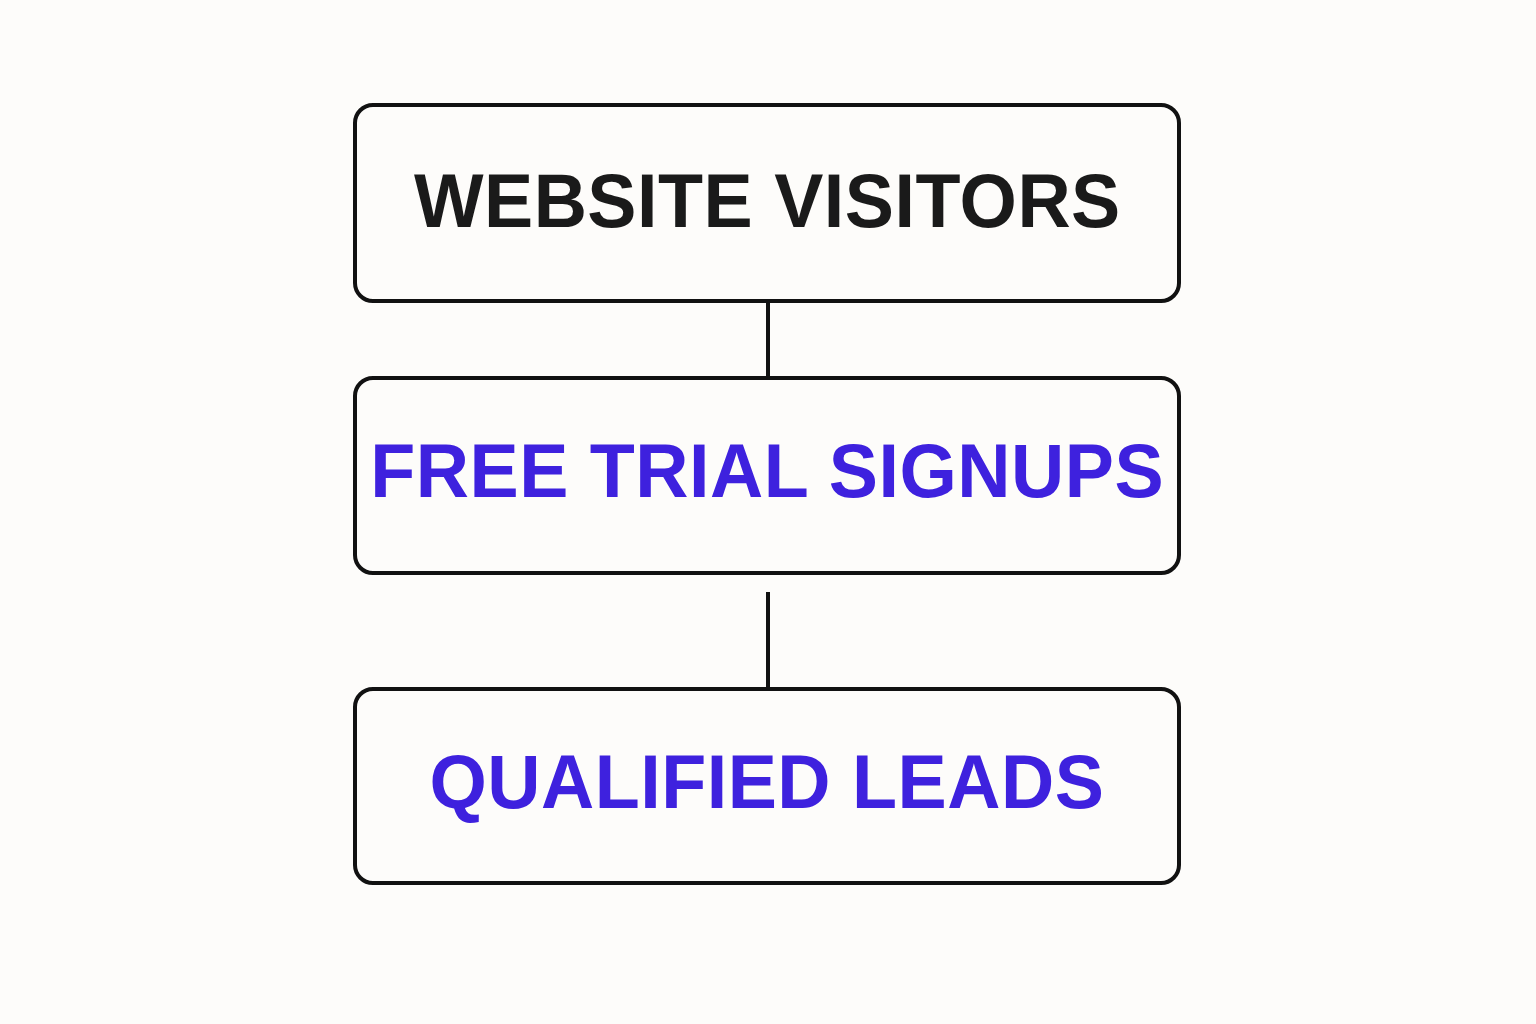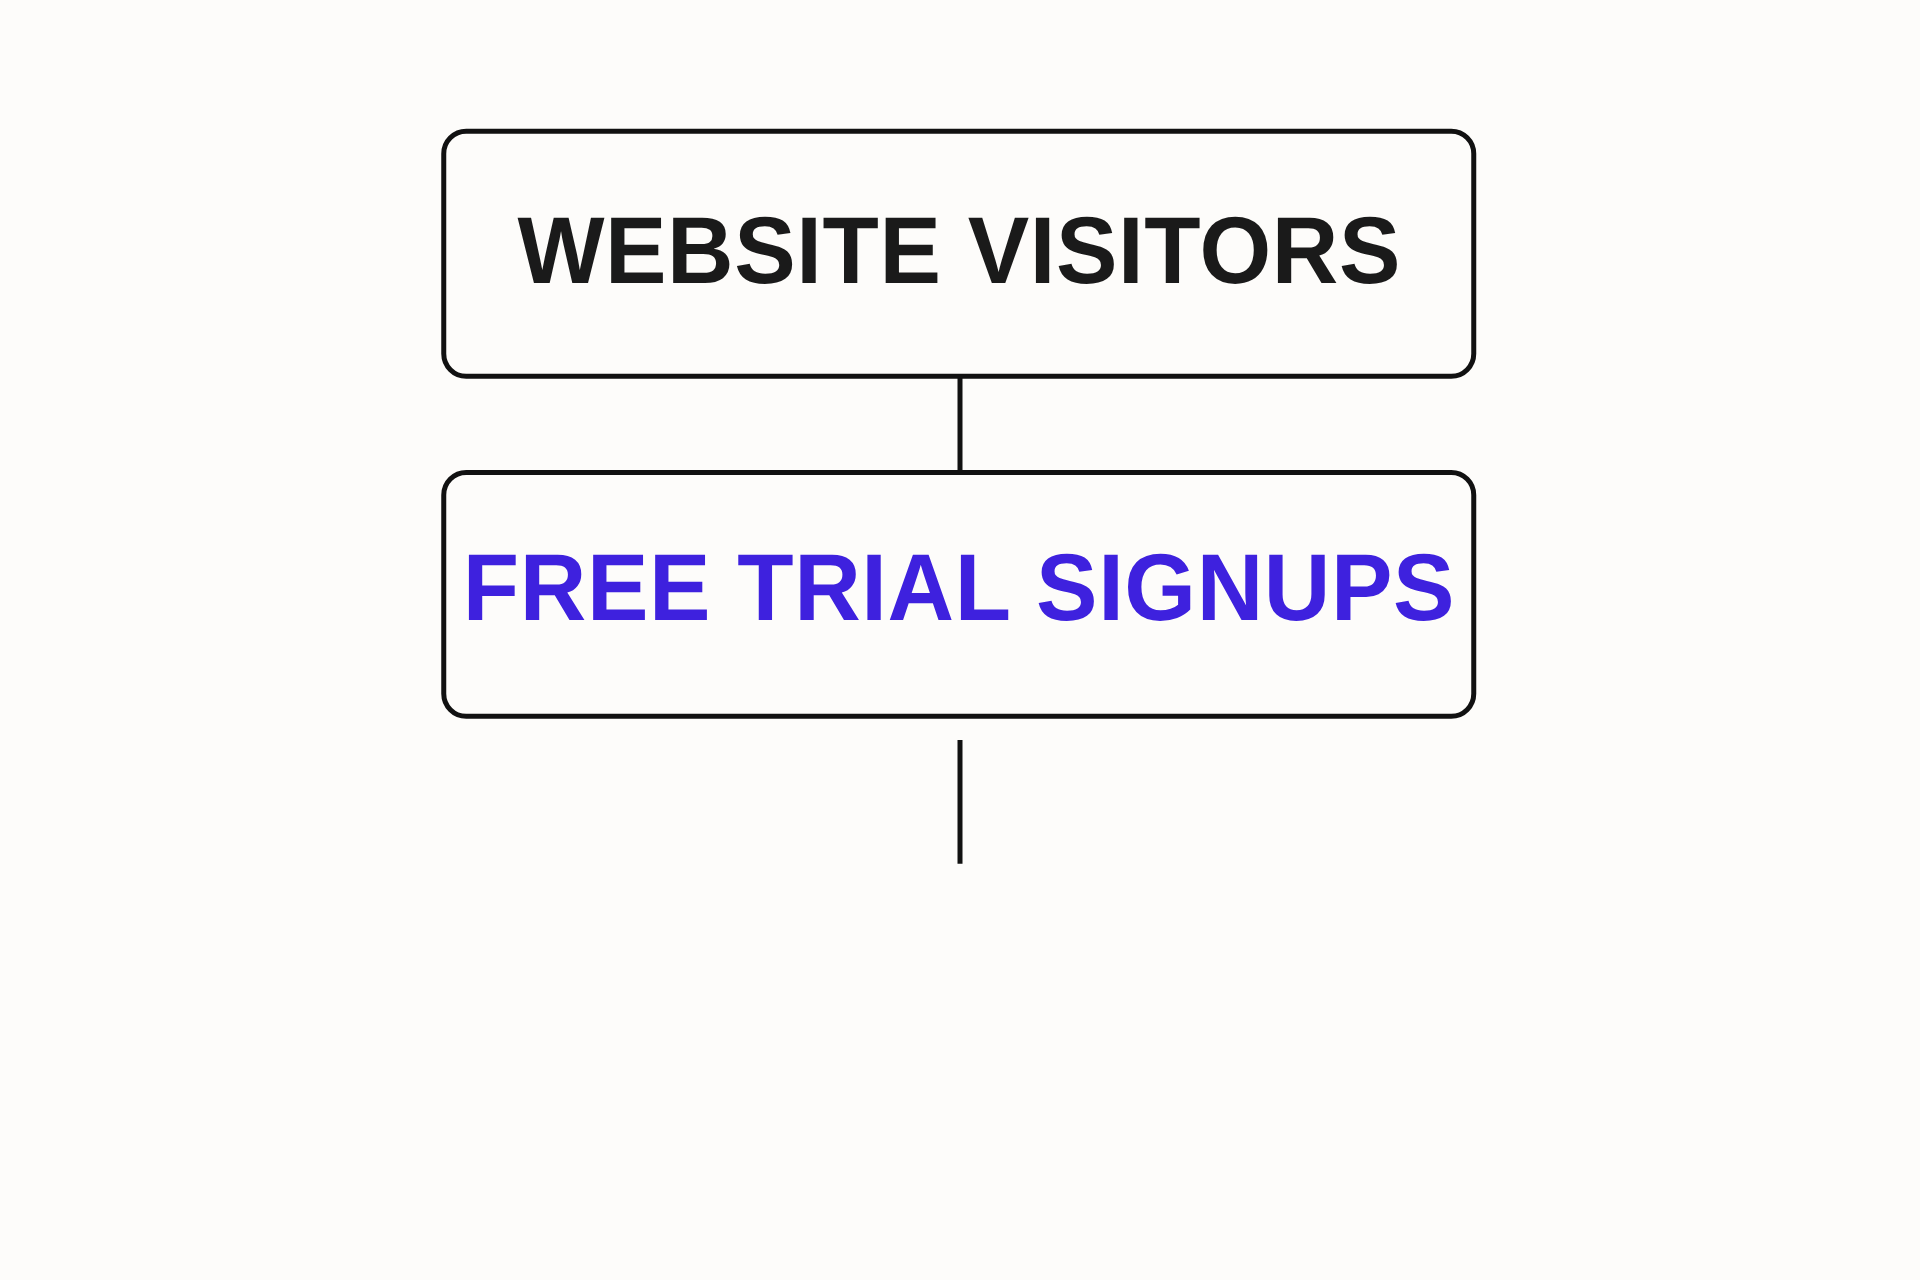--- a/index.html
+++ b/index.html
@@ -105,14 +105,17 @@
   </div>
 
   <div class="connector" id="connector-1"></div>
 
   <div class="node" id="node-2">
     <span class="node-label">FREE TRIAL SIGNUPS</span>
   </div>
 
   <div class="connector" id="connector-2"></div>
 
+  <div class="node" id="node-3">
+    <span class="node-label">QUALIFIED LEADS</span>
+  </div>
 
 </div>
 
 </body></html>

